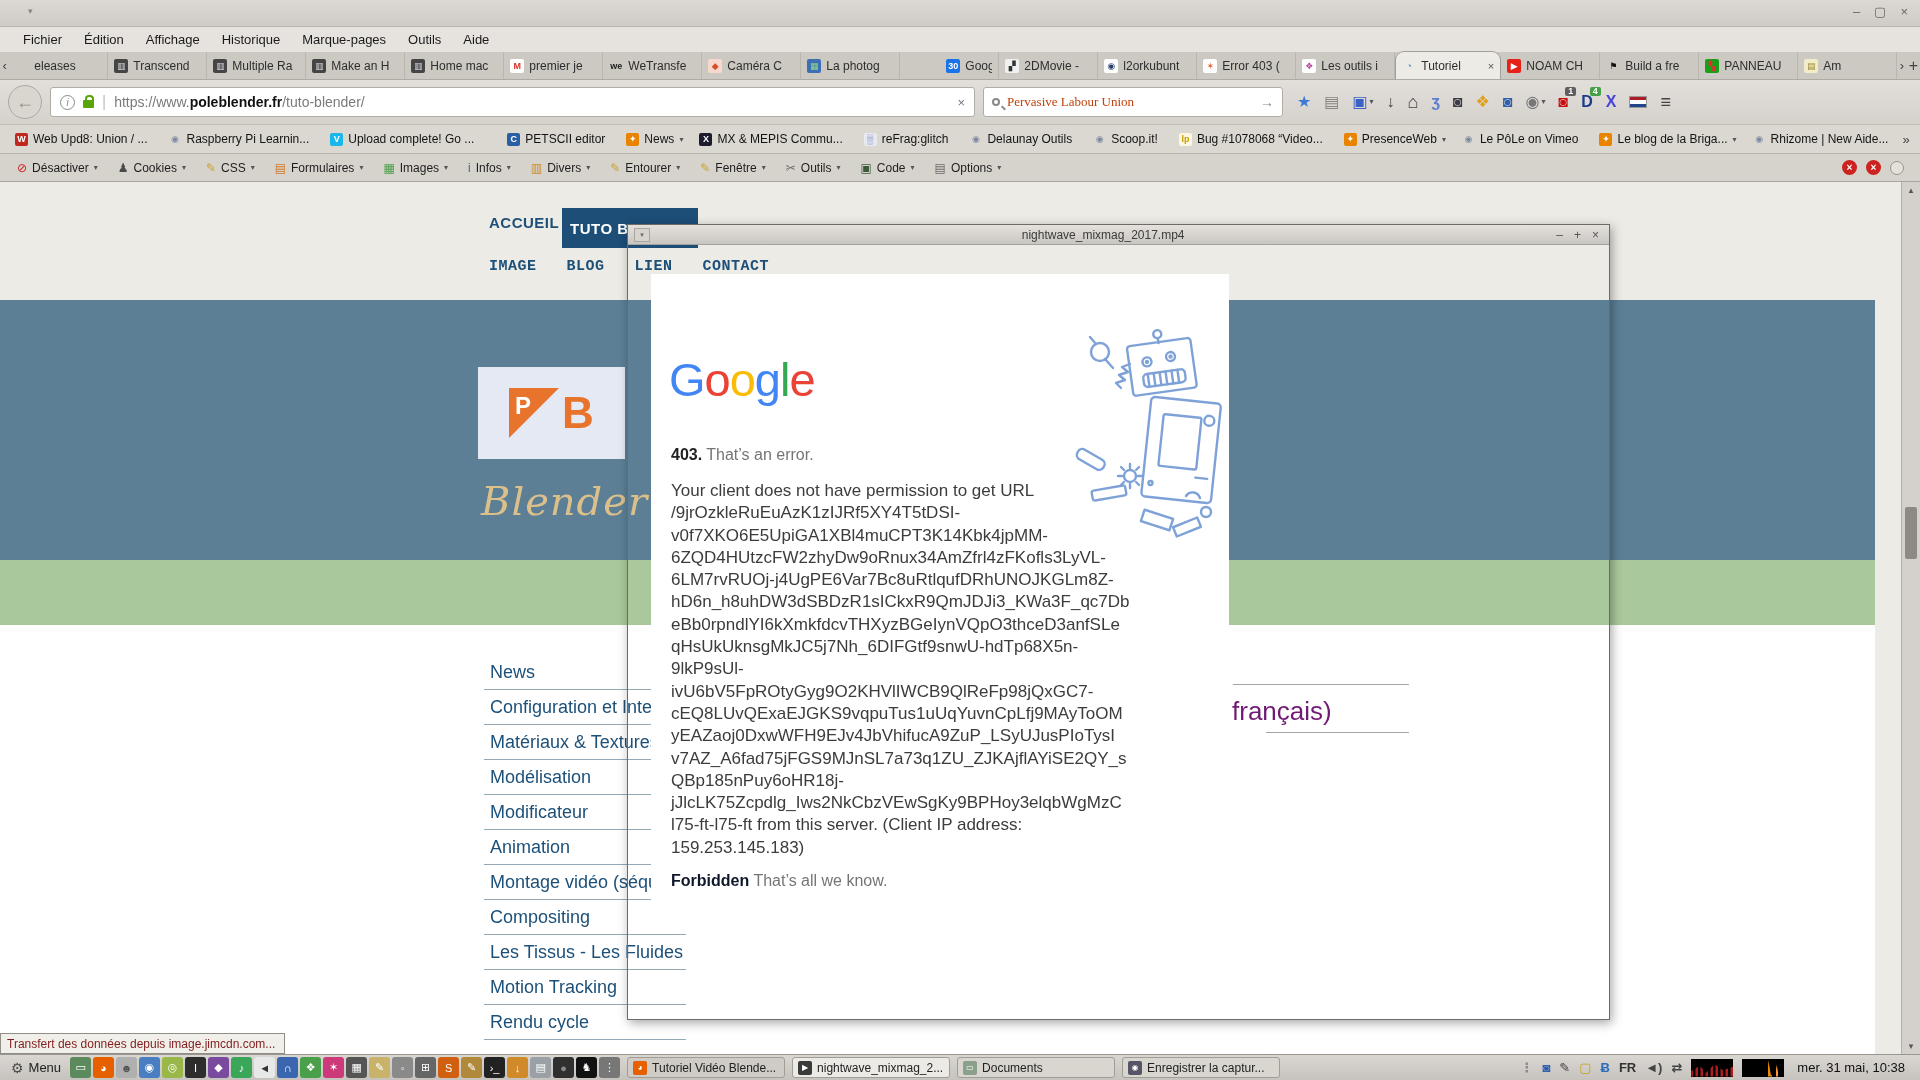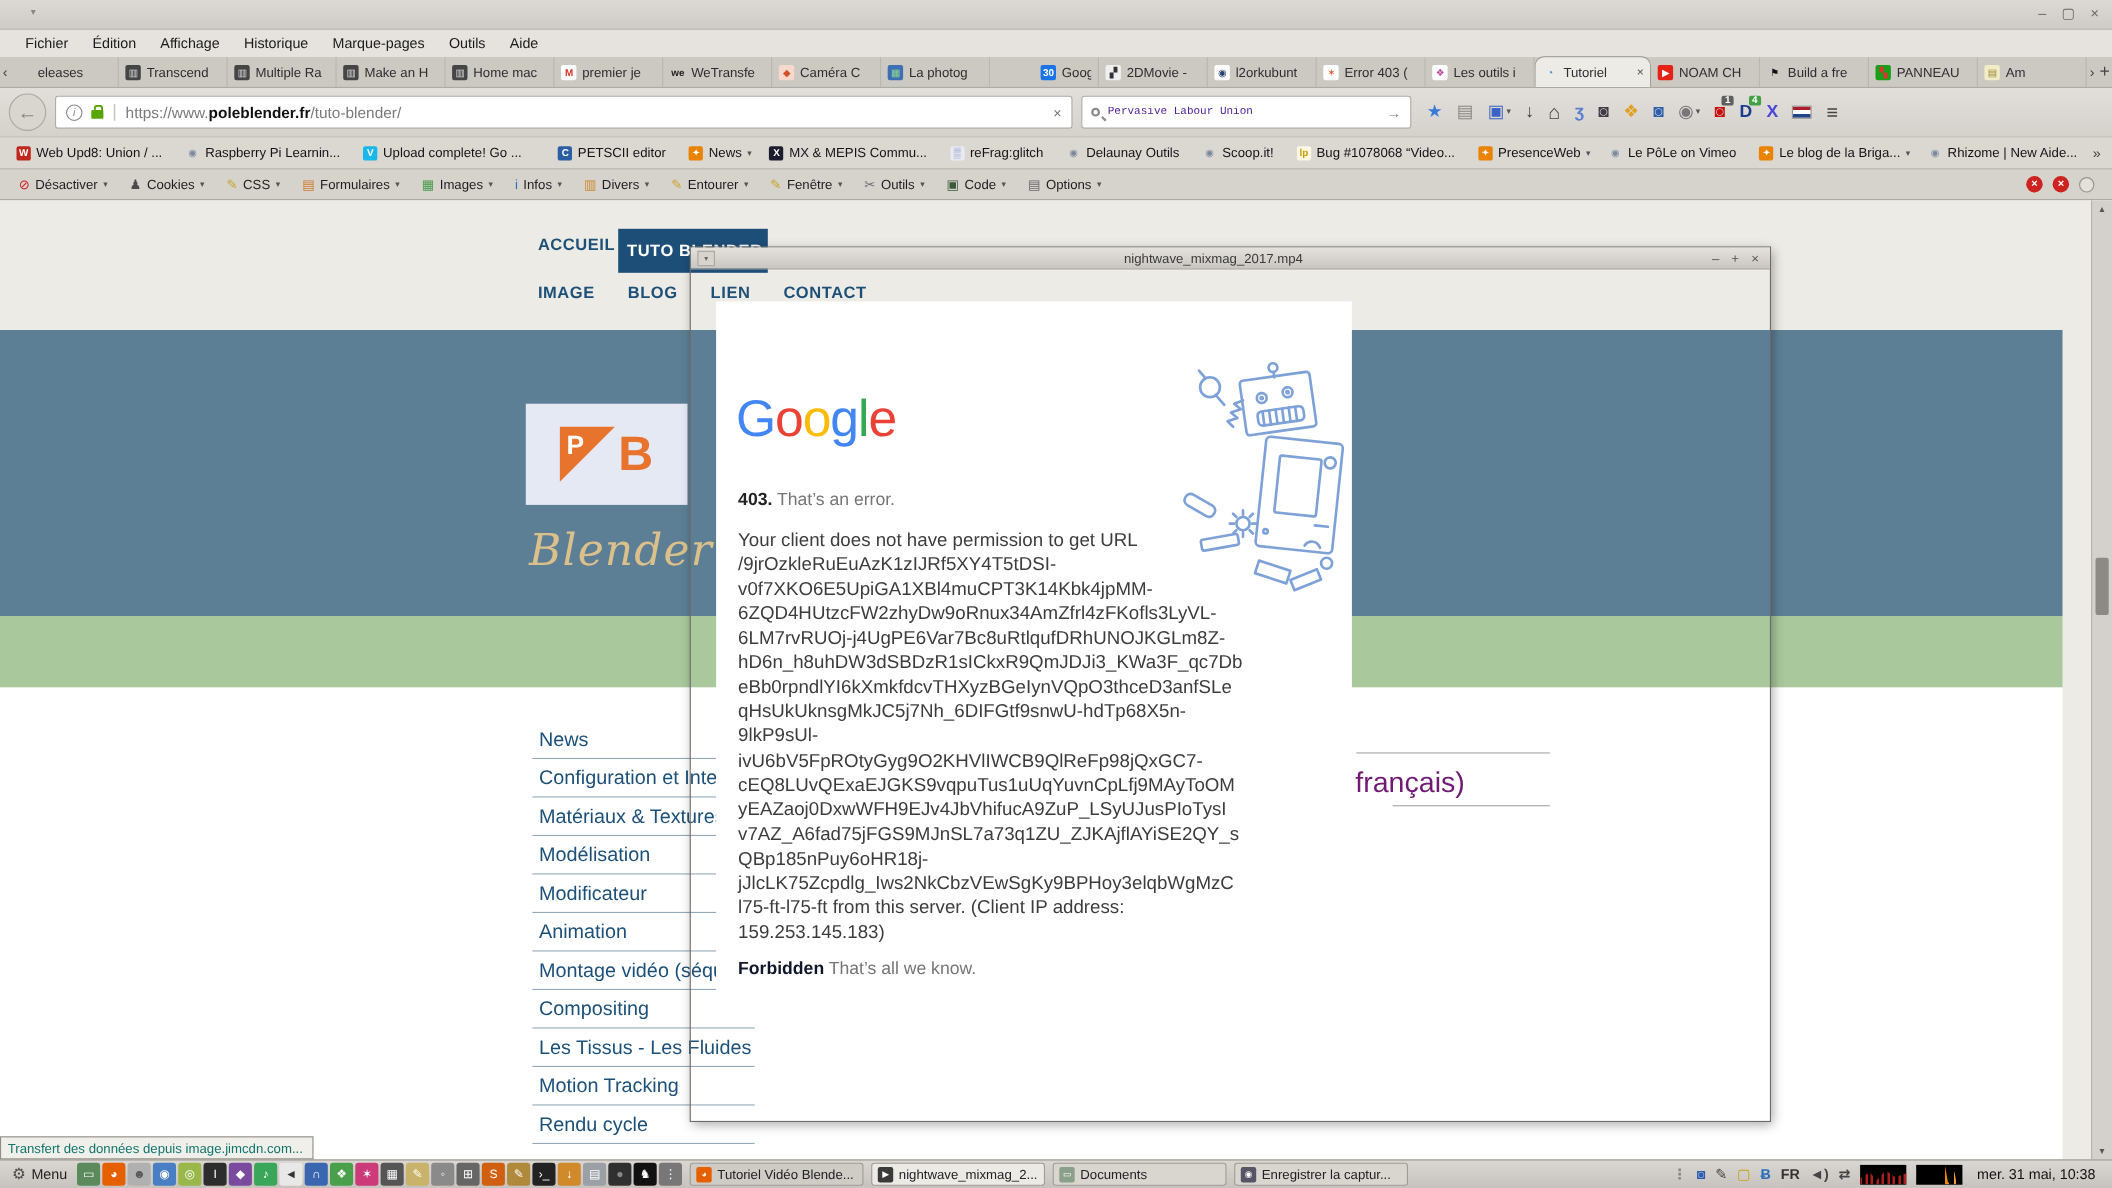--- a/index.html
+++ b/index.html
@@ -40,22 +40,22 @@
   .lock::before{content:"";position:absolute;left:1.5px;top:-5px;width:5px;height:5px;border:2px solid #57a506;
     border-bottom:none;border-radius:4px 4px 0 0;}
   .url-sep{color:#c5c1bb;}
   .url-text{font-size:14px;color:#7a7a7a;white-space:nowrap;}
   .url-text b{color:#111;font-weight:bold;}
   .stop-x{margin-left:auto;color:#777;font-size:13px;}
   .searchbar{flex:none;width:300px;height:30px;background:#fff;border:1px solid #b0aca6;border-radius:3px;
     display:flex;align-items:center;padding:0 8px;gap:7px;}
   .mag{width:8px;height:8px;border:2px solid #8a8a8a;border-radius:50%;position:relative;flex:none;}
   .mag::after{content:"";position:absolute;left:7px;top:7px;width:5px;height:2px;background:#8a8a8a;transform:rotate(45deg);}
-  .searchbar input{border:none;outline:none;flex:1;font-size:10px;color:#4c1d95;background:transparent;
-    font-family:Liberation Mono, monospace;}
+  .searchbar input{border:none;outline:none;flex:1;font-size:13px;color:#c2410c;background:transparent;
+    font-family:Liberation Serif, serif;}
   .search-go{color:#888;font-size:14px;}
   .nav-icons{display:flex;align-items:center;gap:13px;margin-left:6px;font-size:16px;}
   .nico{position:relative;display:inline-flex;align-items:center;line-height:1;}
   .badge{position:absolute;top:-7px;right:-8px;background:#5f5f5f;color:#fff;font-size:9px;padding:0 3px;
     border-radius:2px;font-weight:bold;}
   .badge.green{background:#43a047;}
   .flag-nl{width:18px;height:12px;background:linear-gradient(#ae1c28 33%,#fff 33% 66%,#21468b 66%);
     border:1px solid #999;}
 
   
@@ -78,21 +78,21 @@
 
   
   .viewport{position:relative;height:872px;background:#ecebe6;overflow:hidden;}
   .band-slate{position:absolute;left:0;top:118px;width:1875px;height:260px;}
   .band-green{position:absolute;left:0;top:378px;width:1875px;height:65px;}
   .white-main{position:absolute;left:0;top:443px;width:1875px;height:429px;background:#fff;}
   .nav-accueil{position:absolute;left:489px;top:32px;font-size:15px;font-weight:bold;letter-spacing:.5px;color:#1d5078;}
   .nav-tuto{position:absolute;left:562px;top:26px;width:136px;height:40px;color:#fff;font-size:15px;
     font-weight:bold;letter-spacing:.5px;display:flex;align-items:center;padding-left:8px;
     white-space:nowrap;overflow:hidden;}
-  .nav-row2{position:absolute;left:489px;top:76px;display:flex;gap:30px;}
+  .nav-row2{position:absolute;left:489px;top:76px;display:flex;gap:30px;font-family:Liberation Mono, monospace;}
   .nav2{font-size:15px;font-weight:bold;letter-spacing:.5px;color:#1d5078;white-space:nowrap;}
   .logo-box{position:absolute;left:478px;top:185px;width:147px;height:92px;background:#e4e9f4;
     display:flex;align-items:center;justify-content:center;gap:3px;}
   .pb-tri{width:0;height:0;border-top:50px solid #e8732c;border-right:50px solid transparent;position:relative;}
   .pb-p{position:absolute;left:6px;top:-46px;color:#fff;font-weight:bold;font-size:24px;}
   .pb-b{color:#e8732c;font-weight:bold;font-size:44px;line-height:1;}
   .script-heading{position:absolute;left:481px;top:296px;font-family:"DejaVu Serif","Liberation Serif",serif;
     font-style:italic;font-size:40px;color:#dcc08c;letter-spacing:1px;white-space:nowrap;}
   .sidebar{position:absolute;left:484px;top:473px;width:202px;}
   .side-item{height:35px;display:flex;align-items:center;padding-left:6px;border-bottom:1px solid #93a9b8;
@@ -118,21 +118,21 @@
   .g-logo{position:absolute;left:18px;top:78px;font-size:47px;letter-spacing:-1px;}
   .g-code{position:absolute;left:20px;top:172px;font-size:16px;color:#757575;}
   .g-code b{color:#222;}
   .g-body{position:absolute;left:20px;top:206px;width:470px;font-size:17px;line-height:22.3px;color:#3c3c3c;}
   .g-forbidden{position:absolute;left:20px;top:598px;font-size:16px;color:#757575;}
   .g-forbidden b{color:#0f172a;font-weight:bold;}
   .robot{position:absolute;left:415px;top:52px;}
 
   
   .status-tip{position:absolute;left:0;top:1033px;width:285px;height:21px;background:#f1efe9;
-    border:1px solid #918d87;font-size:12px;color:#0f766e;display:flex;align-items:center;padding:0 6px;z-index:6;}
+    border:1px solid #918d87;font-size:12px;color:#7f1d1d;display:flex;align-items:center;padding:0 6px;z-index:6;}
   .taskbar{position:absolute;left:0;top:1054px;width:1920px;height:26px;
     background:linear-gradient(#dad6d1,#c6c2bd);border-top:1px solid #9a968f;
     display:flex;align-items:center;padding:0 5px;gap:3px;z-index:7;}
   .tb-menu{display:flex;align-items:center;gap:5px;font-size:13px;color:#222;padding:0 6px;}
   .tb-gear{font-size:14px;color:#4a4a4a;}
   .tb-apps{display:flex;gap:2px;align-items:center;}
   .tb-icon{width:21px;height:21px;border-radius:3px;color:#fff;font-size:11px;display:flex;
     align-items:center;justify-content:center;flex:none;overflow:hidden;}
   .tb-btn{width:158px;height:21px;border:1px solid #a09c96;border-radius:3px;display:flex;align-items:center;
     gap:5px;padding:0 5px;font-size:12px;color:#222;flex:none;overflow:hidden;margin-left:4px;}

